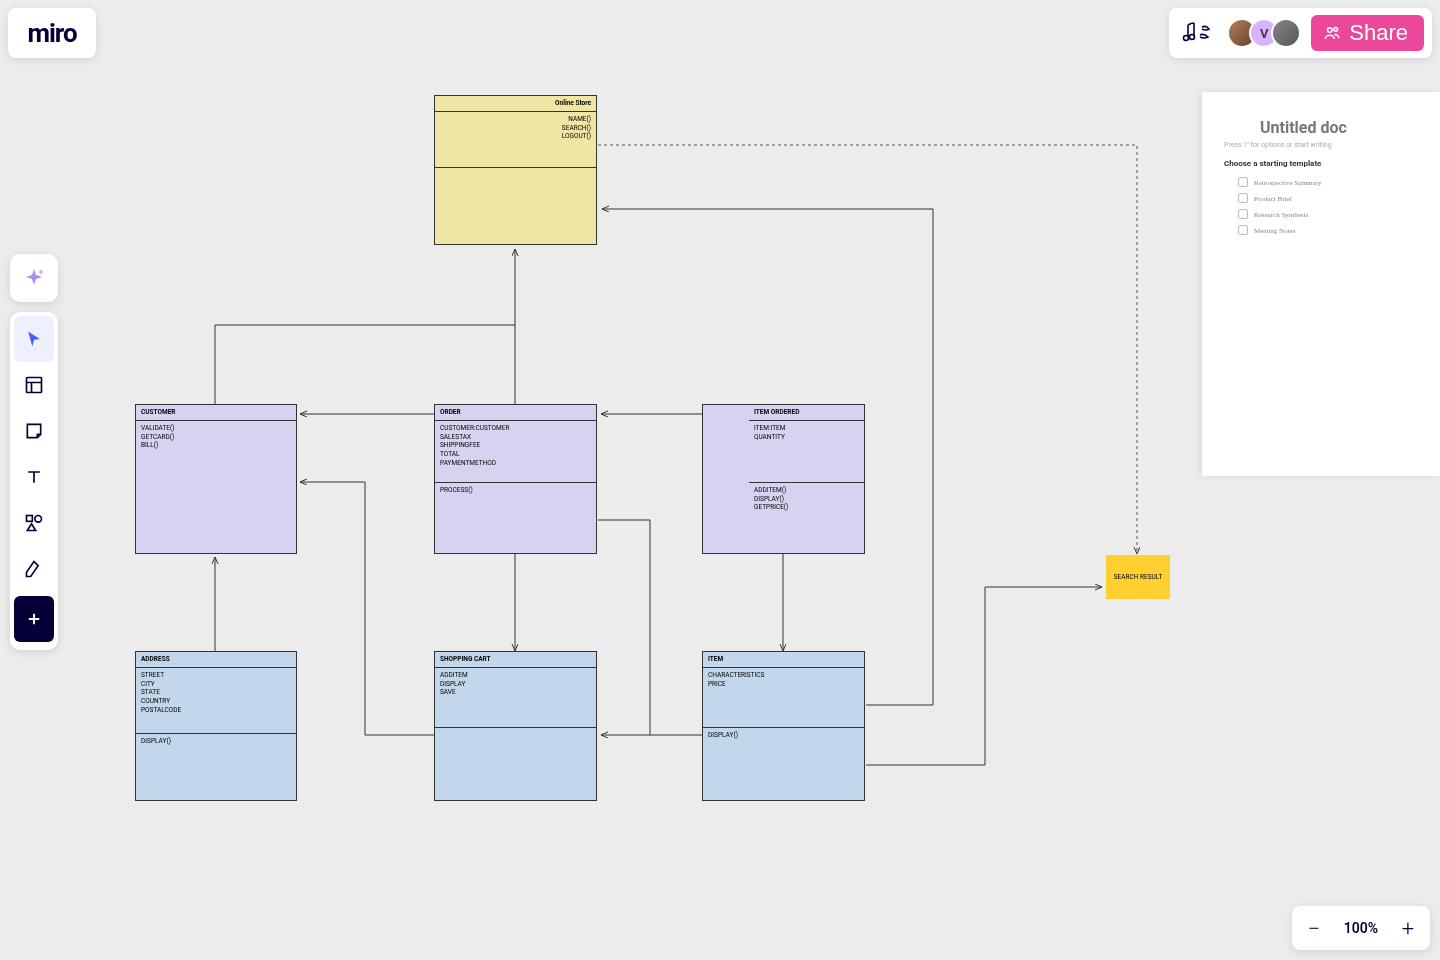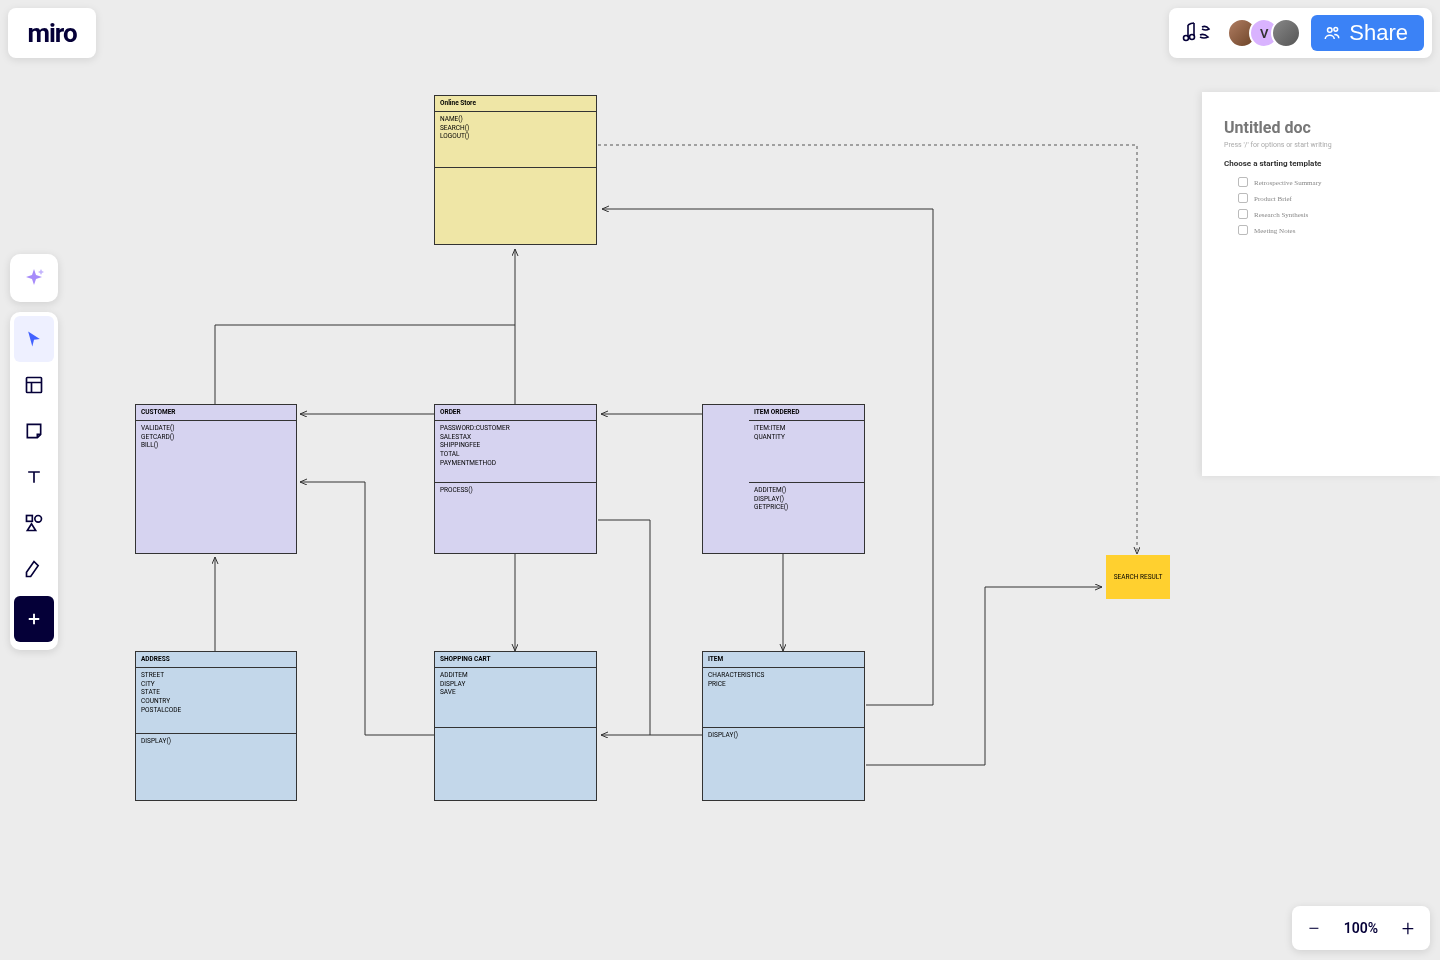--- a/index.html
+++ b/index.html
@@ -9,44 +9,44 @@
   .logo-text { font-weight:700; font-size:26px; letter-spacing:-1px; color:#050038;}
   
   .topbar { position:absolute; top:8px; right:8px; height:50px; background:#fff; border-radius:8px; box-shadow:0 2px 8px rgba(0,0,0,.1); display:flex; align-items:center; padding:6px 8px; gap:10px;}
   .music-icon { width:40px; height:36px; display:flex; align-items:center; justify-content:center; font-size:22px;}
   .avatars { display:flex; align-items:center; }
   .avatar { width:30px; height:30px; border-radius:50%; border:2px solid #fff; margin-left:-8px; display:flex; align-items:center; justify-content:center; font-size:13px; font-weight:600;}
   .avatar:first-child{margin-left:0;}
   .av1{background:linear-gradient(135deg,#b07d62,#6b4226);} 
   .av2{background:#d9b3ff;color:#333;}
   .av3{background:linear-gradient(135deg,#888,#555);} 
-  .share-btn { background:#3b82f6; color:#fff; border:none; border-radius:6px; height:36px; padding:0 16px 0 12px; display:flex; align-items:center; gap:8px; font-size:22px; cursor:pointer;}
+  .share-btn { background:#ec4899; color:#fff; border:none; border-radius:6px; height:36px; padding:0 16px 0 12px; display:flex; align-items:center; gap:8px; font-size:22px; cursor:pointer;}
   .share-btn svg{width:18px;height:18px;}
   
   .left-tool-ai { position:absolute; left:10px; top:254px; width:48px; height:48px; background:#fff; border-radius:10px; box-shadow:0 2px 8px rgba(0,0,0,.12); display:flex; align-items:center; justify-content:center;}
   .left-tool-main { position:absolute; left:10px; top:312px; width:48px; background:#fff; border-radius:10px; box-shadow:0 2px 8px rgba(0,0,0,.12); padding:4px 0; display:flex; flex-direction:column; align-items:center;}
   .tool { width:40px; height:46px; display:flex; align-items:center; justify-content:center; color:#050038; border-radius:6px; cursor:pointer;}
   .tool.sel{background:#eef0ff;color:#4262ff;}
   .tool.add{background:#050038;color:#fff;border-radius:6px;margin:4px 0;}
   
   .canvas { position:absolute; inset:0; }
   .uml { position:absolute; border:1px solid #333; font-size:6.5px; line-height:1.35; color:#000; }
   .uml .title{border-bottom:1px solid #333; font-weight:700; padding:3px 5px;}
   .uml .sect{border-bottom:1px solid #333; padding:3px 5px; min-height:20px;}
   .uml .sect:last-child{border-bottom:none;}
-  .yellow{background:#efe6a6;}
+  .yellow{background:#efe6a6;text-align:right;}
   .purple{background:#d6d3f0;}
   .blue{background:#c3d7ea;}
   .gold{background:#ffd02f;}
   .sr { position:absolute; display:flex; align-items:center; justify-content:center; font-size:6.5px; font-weight:400;}
   
   svg.connectors{position:absolute; inset:0; width:1440px; height:960px; pointer-events:none;}
   
   .doc-panel{position:absolute; top:92px; right:0; width:238px; height:384px; background:#fff; box-shadow:-2px 0 8px rgba(0,0,0,.08); padding:26px 22px; }
-  .doc-title{font-size:16px; font-weight:700; color:#777; margin-bottom:4px;}
+  .doc-title{font-size:16px; font-weight:700; color:#777; margin-bottom:4px;margin-left:36px;}
   .doc-hint{font-size:7px; color:#aaa; margin-bottom:10px;}
   .doc-sub{font-size:8px; font-weight:700; color:#333; margin-bottom:6px;}
   .doc-item{font-size:7px; color:#888; padding:3px 0 3px 14px; display:flex; align-items:flex-end; gap:6px;font-family:Liberation Serif, serif;}
   .doc-item::before{content:""; width:8px; height:8px; border:1px solid #bbb; border-radius:2px; display:inline-block;}
   
   .zoom{position:absolute; right:10px; bottom:10px; height:44px; background:#fff; border-radius:8px; box-shadow:0 2px 8px rgba(0,0,0,.12); display:flex; align-items:center; padding:0 8px; gap:10px;}
   .zoom .zb{width:28px;height:28px;display:flex;align-items:center;justify-content:center;font-size:22px;cursor:pointer;color:#050038;font-weight:300;}
   .zoom .zl{font-size:14px;font-weight:600;color:#050038;padding:0 6px;}
 </style>
 </head>
@@ -102,21 +102,21 @@
     <div class="sect">
       <div>VALIDATE()</div>
       <div>GETCARD()</div>
       <div>BILL()</div>
     </div>
   </div>
 
   <div class="uml purple" style="left:434px; top:404px; width:163px; height:150px;">
     <div class="title">ORDER</div>
     <div class="sect" style="height:62px">
-      <div>PASSWORD:CUSTOMER</div>
+      <div>CUSTOMER:CUSTOMER</div>
       <div>SALESTAX</div>
       <div>SHIPPINGFEE</div>
       <div>TOTAL</div>
       <div>PAYMENTMETHOD</div>
     </div>
     <div class="sect">
       <div>PROCESS()</div>
     </div>
   </div>
 

